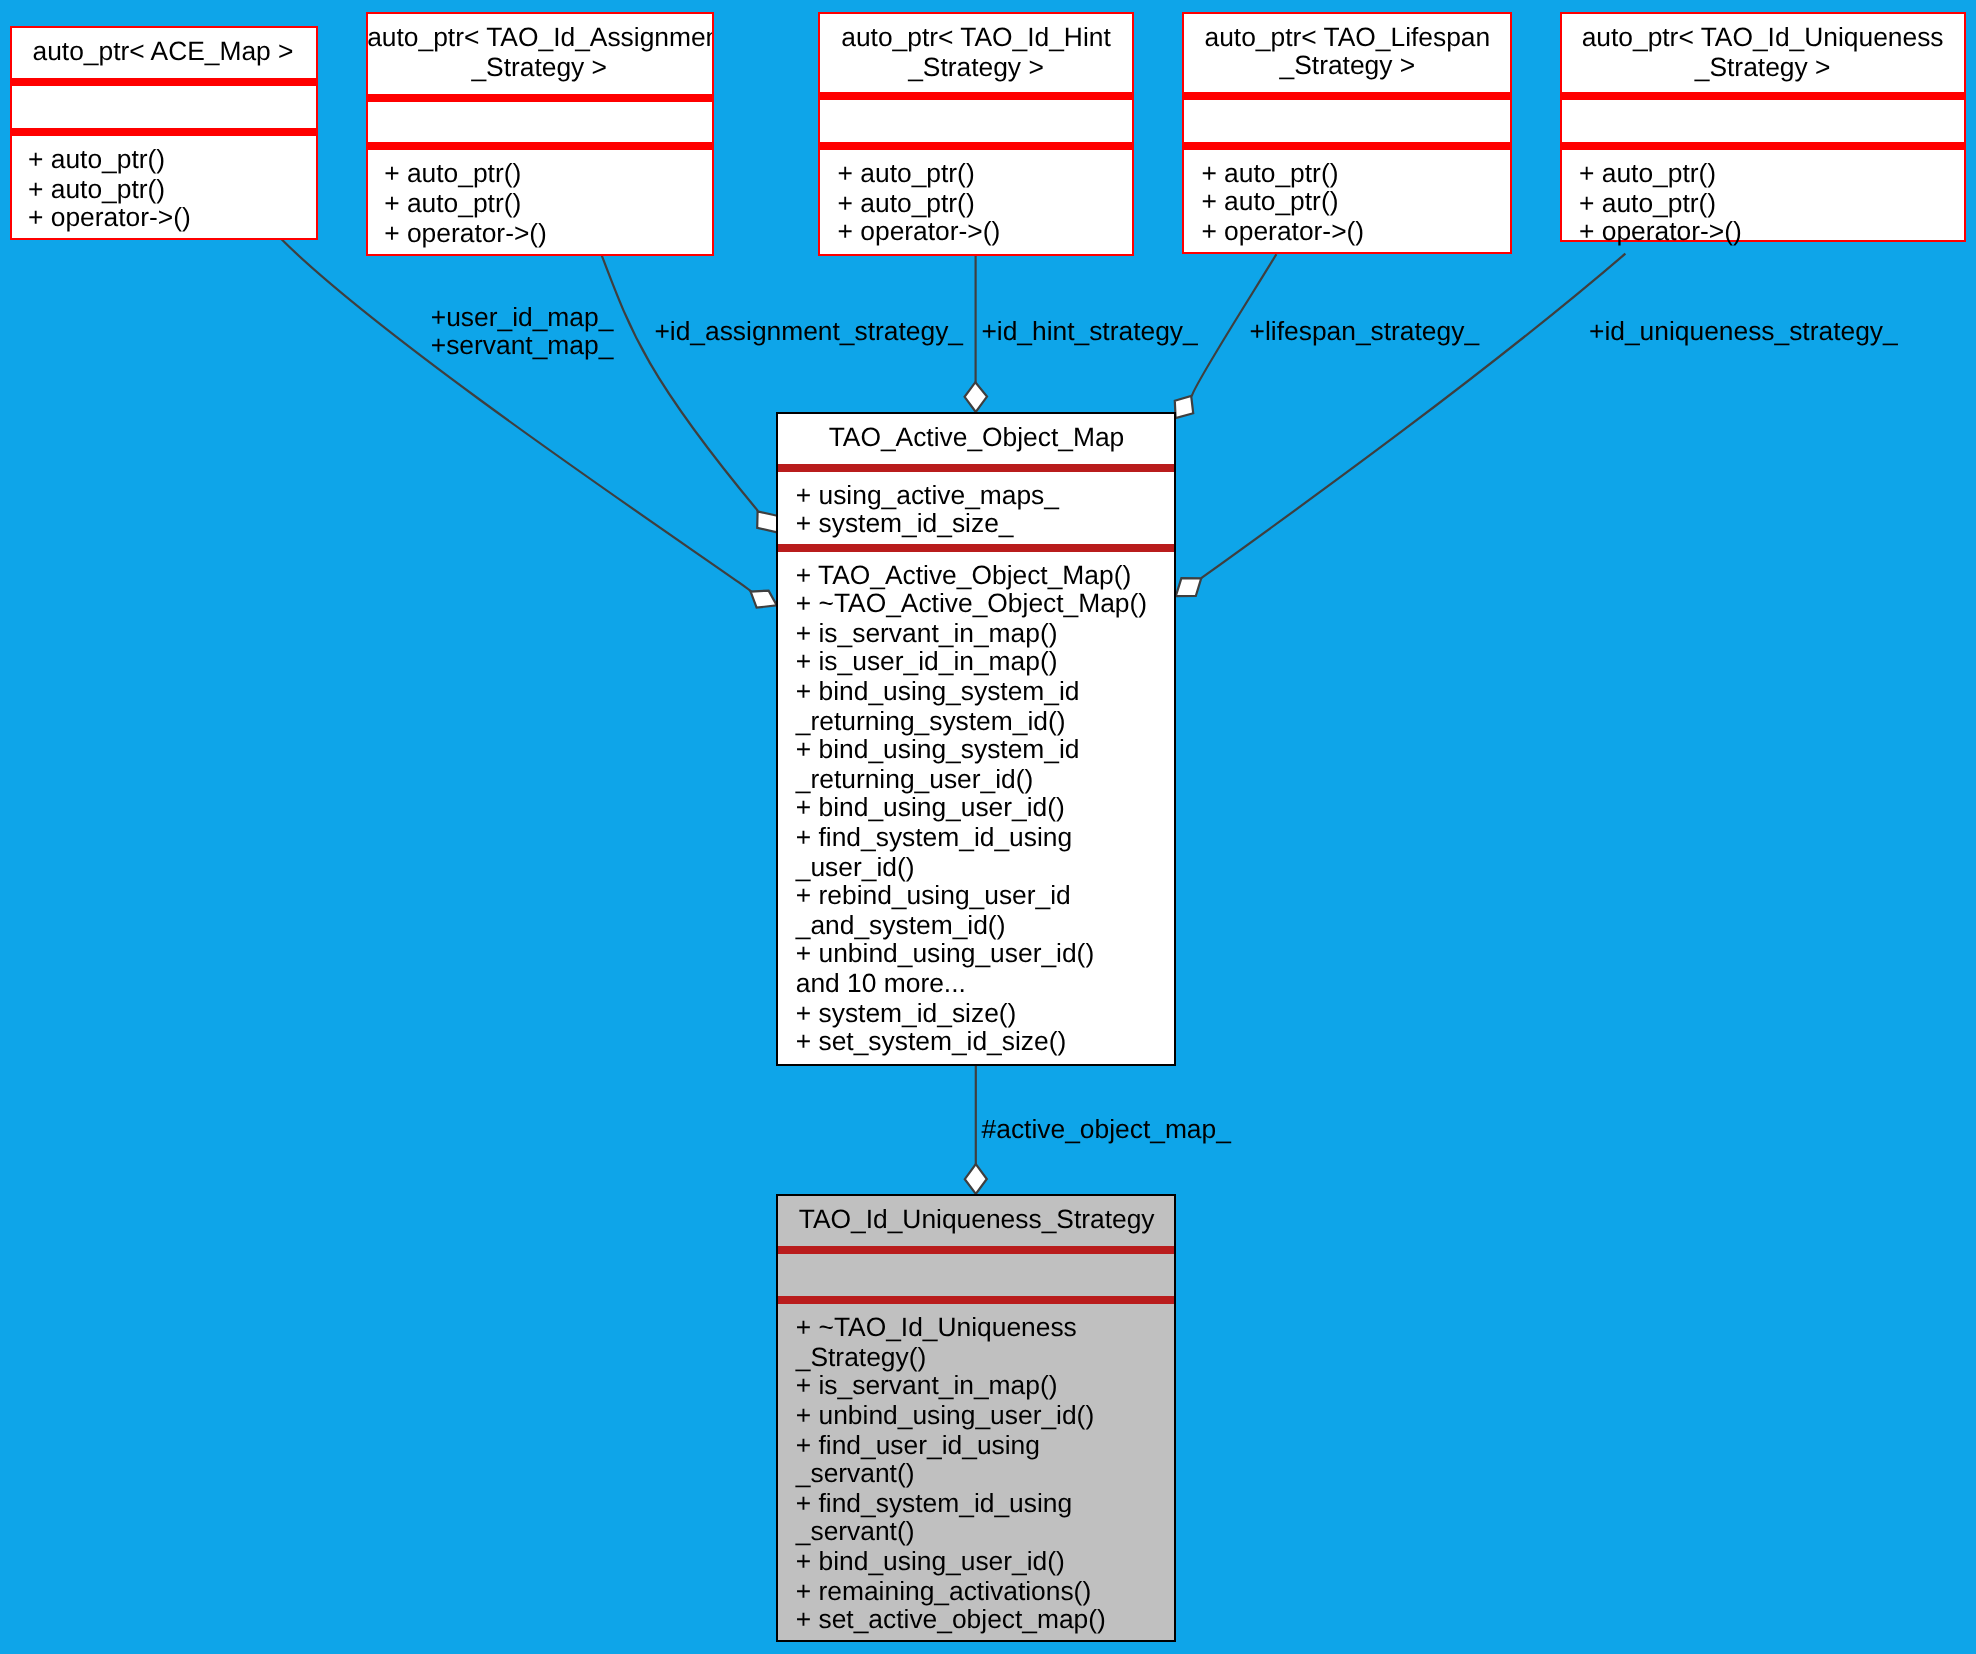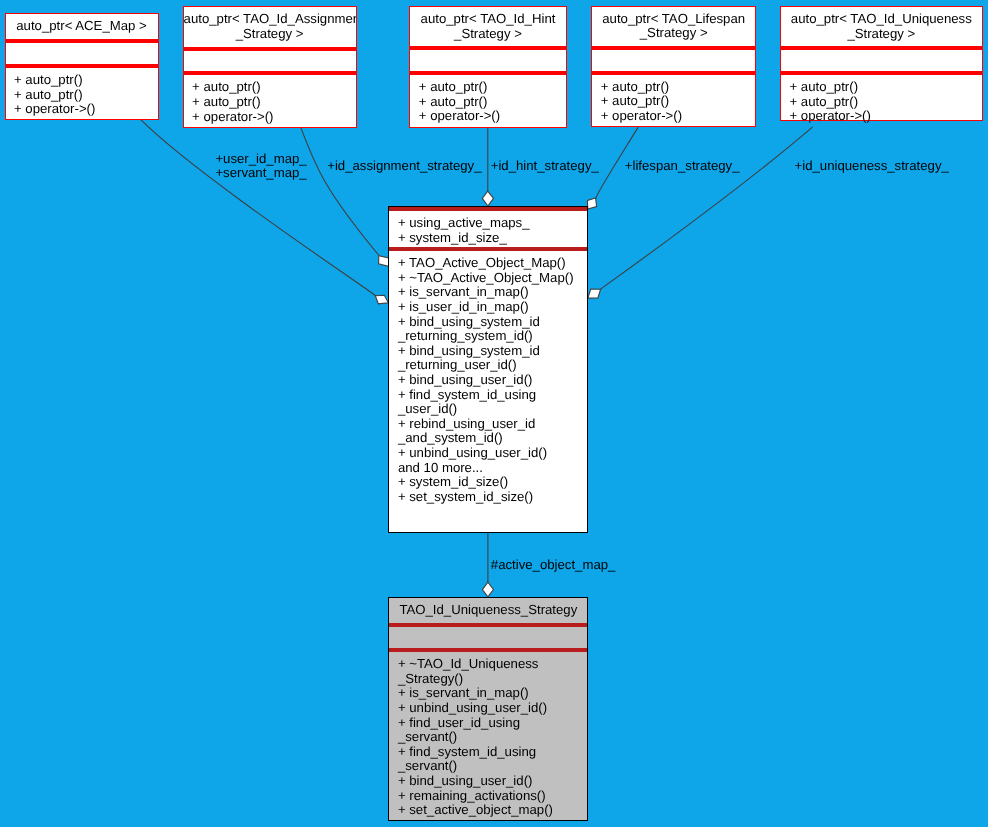--- a/index.html
+++ b/index.html
@@ -95,20 +95,23 @@
         <div>_Strategy &gt;</div>
       </div>
    <div class="row sep attrs" style="height:24.9px;"></div>
    <div class="row sep methods" style="height:55.4px;">
         <div>+ auto_ptr()</div>
         <div>+ auto_ptr()</div>
         <div>+ operator-&gt;()</div>
       </div>
   </div>
   <div class="node cls" style="left:388.4px;top:206.2px;width:199.7px;height:326.7px;">
+   <div class="row title" style="height:24.4px;">
+        <div>TAO_Active_Object_Map</div>
+      </div>
    <div class="row sep attrs" style="height:40.1px;">
         <div>+ using_active_maps_</div>
         <div>+ system_id_size_</div>
       </div>
    <div class="row sep methods" style="height:260.2px;">
         <div>+ TAO_Active_Object_Map()</div>
         <div>+ ~TAO_Active_Object_Map()</div>
         <div>+ is_servant_in_map()</div>
         <div>+ is_user_id_in_map()</div>
         <div>+ bind_using_system_id</div>

